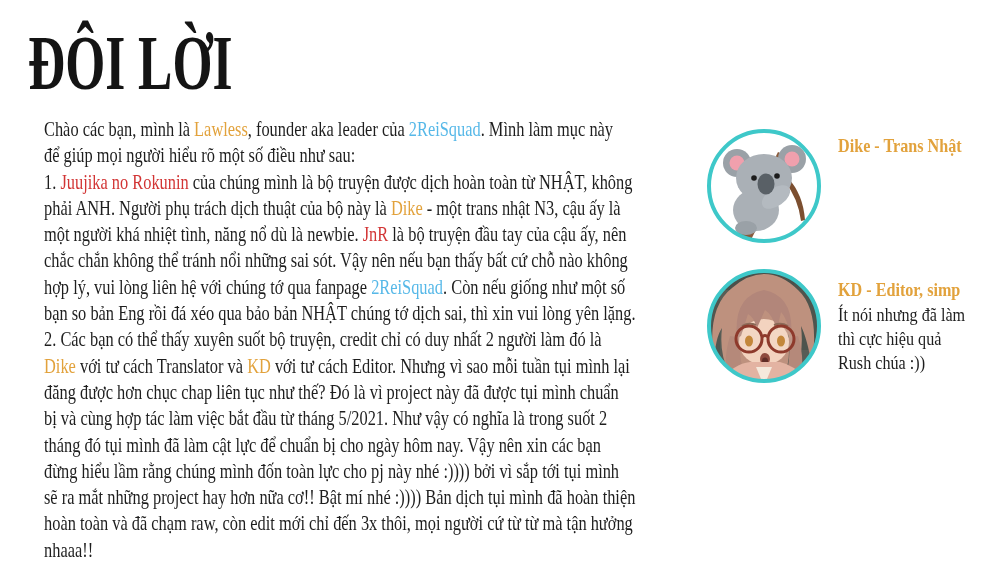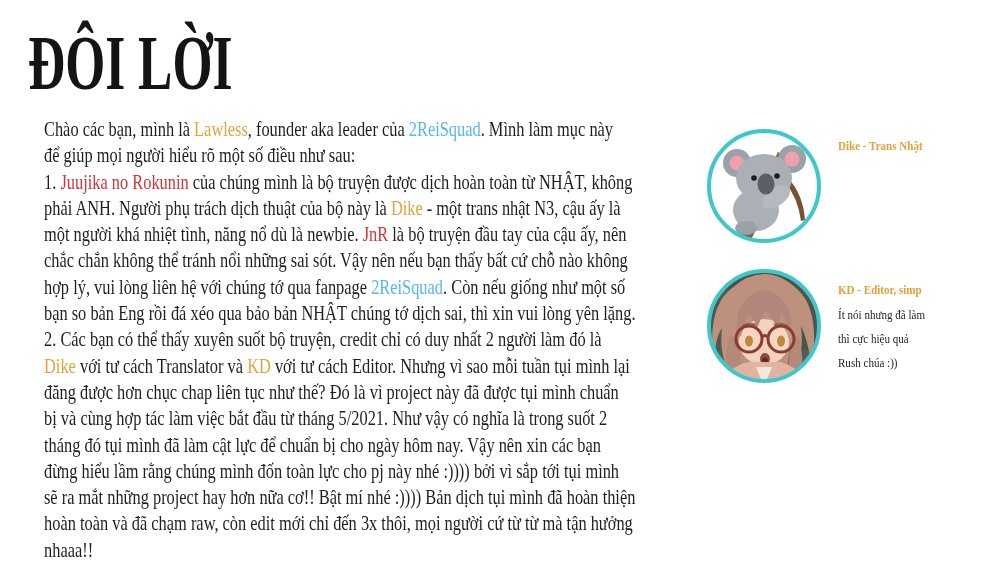--- a/index.html
+++ b/index.html
@@ -17,21 +17,21 @@
     font-size:21px;line-height:26.3px;
   }
   .body-text .line{
     white-space:nowrap;transform:scaleX(.78);transform-origin:0 50%;
   }
   .avatar{position:absolute;width:120px;height:120px;}
   .avatar svg{width:100%;height:100%;display:block;}
   .avatar-1{left:704px;top:126px;}
   .avatar-2{left:704px;top:266px;}
   .ptext{
-    position:absolute;left:838px;font-size:13px;line-height:24px;
+    position:absolute;left:838px;font-size:19px;line-height:24px;
   }
   .ptext-1{top:134px;}
   .ptext-2{top:278px;}
   .ptext .line{white-space:nowrap;transform:scaleX(.85);transform-origin:0 50%;}
   .pname{font-weight:700;margin-bottom:1px;}
 </style>
 </head>
 <body>
 
 <div class="page">

